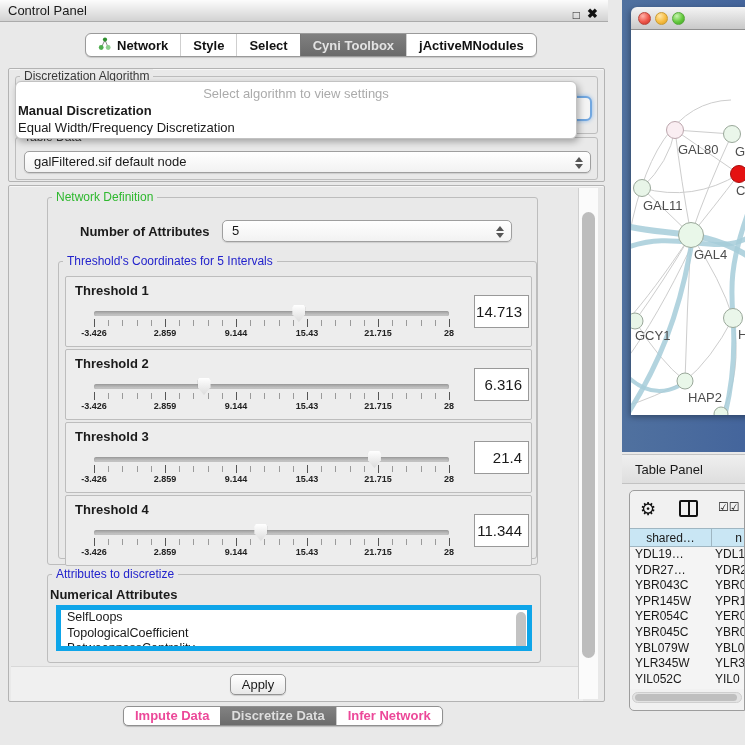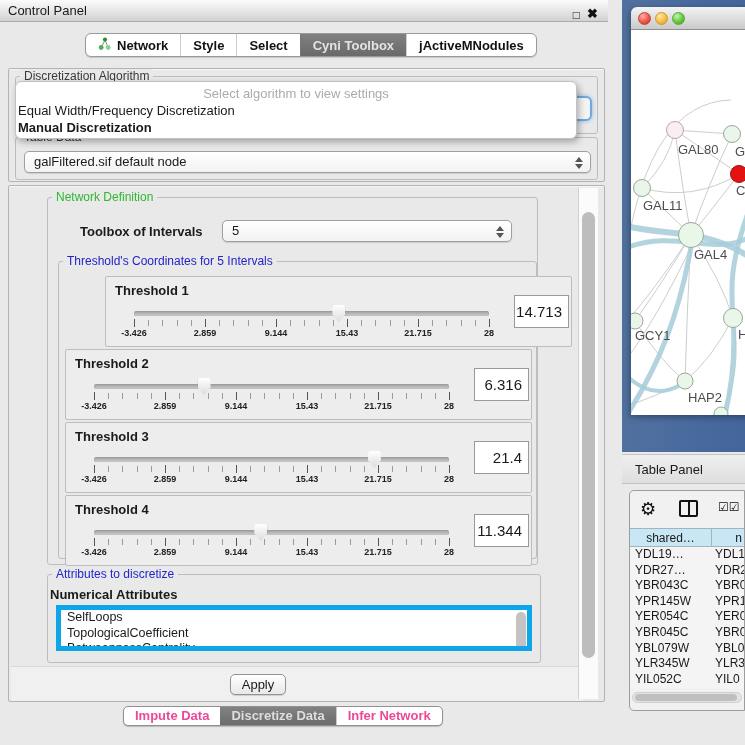--- a/index.html
+++ b/index.html
@@ -189,39 +189,39 @@
         <span>galFiltered.sif default node</span>
         <span class="spinner"></span>
       </div>
     </div>
   </div>
 
   <div id="focus-combo-edge"></div>
 
   <div id="algo-popup">
     <div class="hint">Select algorithm to view settings</div>
+    <div class="opt bold">Manual Discretization</div>
     <div class="opt">Equal Width/Frequency Discretization</div>
-    <div class="opt bold">Manual Discretization</div>
   </div>
 
   <div id="panel2" class="panel">
 
     <div class="group" style="left:38px; top:11px; width:491px; height:368px;">
       <span class="legend green">Network Definition</span>
 
-      <div id="num-label">Toolbox of Intervals</div>
+      <div id="num-label">Number of Attributes</div>
       <div id="num-combo" class="combo">
         <span>5</span>
         <span class="spinner"></span>
       </div>
 
       <div class="group" style="left:10px; top:63px; width:479px; height:298px;">
         <span class="legend blue">Threshold's Coordinates for 5 Intervals</span>
 
-        <div class="thr-box" style="top:14px;margin-left:40px;">
+        <div class="thr-box" style="top:14px;">
           <div class="thr-title">Threshold 1</div>
           <div class="track-zone">
             <div class="track"></div>
             <div class="thumb" style="left: calc(57.7% - 6.5px);"></div>
             <div class="ticks"></div>
             <div class="tick-labels">
                 <span style="left: 0%;">-3.426</span>
                 <span style="left: 20%;">2.859</span>
                 <span style="left: 40%;">9.144</span>
                 <span style="left: 60%;">15.43</span>

